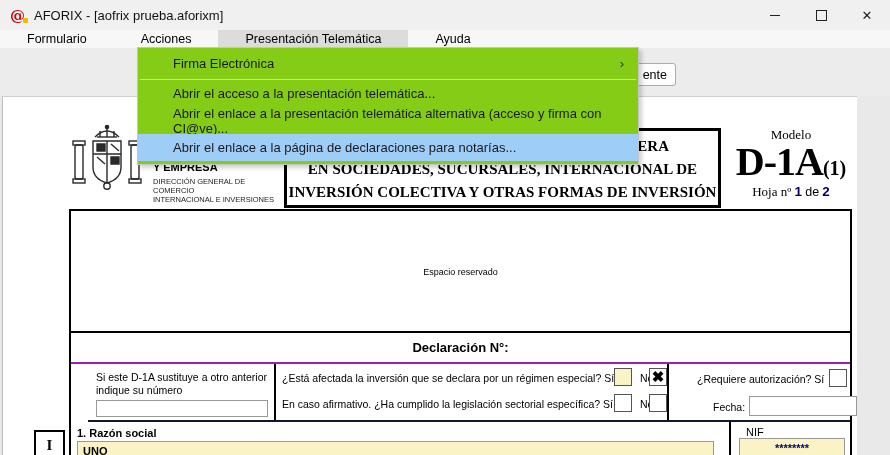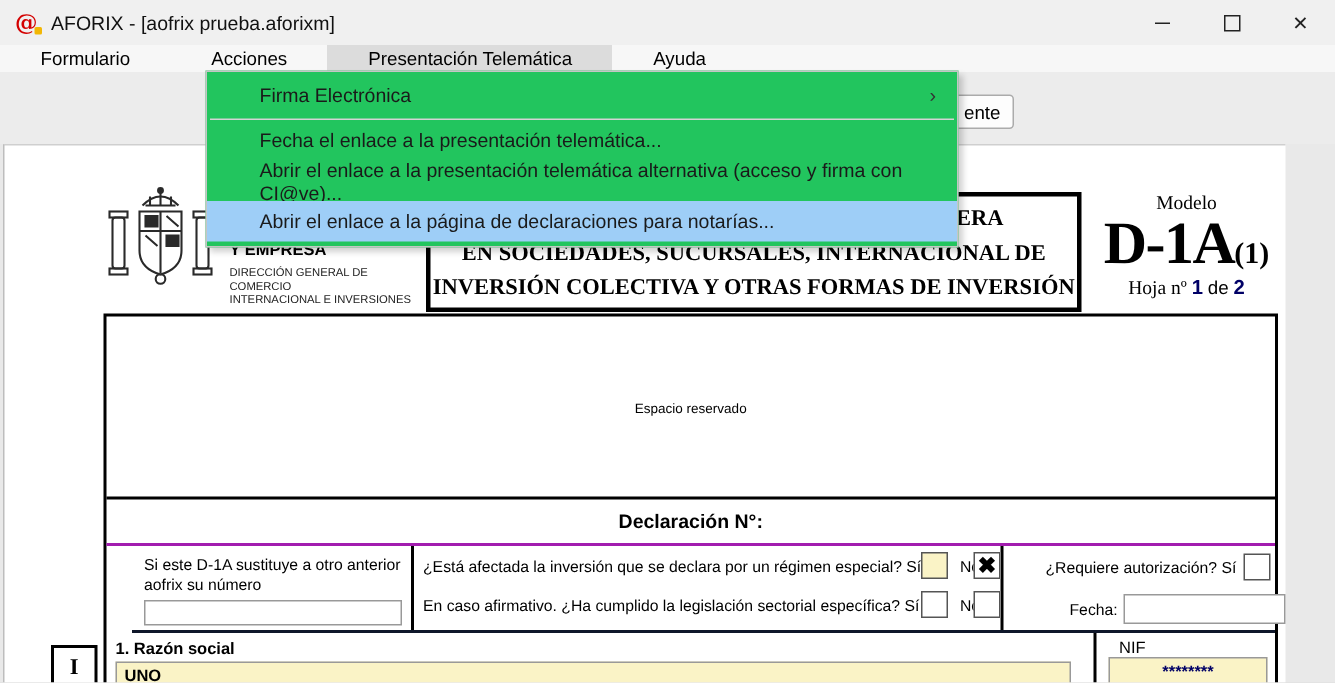--- a/index.html
+++ b/index.html
@@ -60,21 +60,21 @@
   .yellow-input{position:absolute;background:#faf3c6;border:1px solid #999;box-sizing:border-box;
                 font-size:11px;font-weight:bold;padding:3px 0 0 5px;}
   .row4{position:relative;height:90px;}
   .v-div{position:absolute;left:658px;top:0;width:2px;height:100%;background:#000;}
 
   .numeral-box{left:31px;top:333px;width:31px;height:34px;border:2px solid #000;background:#fff;
                display:flex;align-items:flex-start;justify-content:center;font-family:"Liberation Serif",serif;
                font-weight:bold;font-size:15px;padding-top:5px;box-sizing:border-box;}
 
   
-  .dropdown{left:137px;top:47px;width:500px;height:116px;background:#22c55e;border:1px solid #c5c5c5;
+  .dropdown{left:137px;top:47px;width:500px;height:116px;background:#84cc16;border:1px solid #c5c5c5;
             box-shadow:3px 3px 4px rgba(0,0,0,.18);z-index:50;font-size:13px;}
   .dd-item{position:relative;height:27px;display:flex;align-items:center;padding-left:35px;color:#1a1a1a;}
   .dd-item.first{height:31px;}
   .dd-item.hl{background:#9ecef7;}
   .dd-sep{height:1px;background:#d4d4d4;margin:0 2px;}
   .dd-arrow{position:absolute;right:14px;font-size:13px;color:#333;}
 </style>
 </head>
 <body>
 
@@ -165,21 +165,21 @@
       </div>
 
       <div class="row-decl">
         <span>Declaración N°:</span>
       </div>
 
       <div class="row-q">
         <div class="cellA">
           <div style="position:absolute;left:8px;top:7px;line-height:13px;">
             <div>Si este D-1A sustituye a otro anterior</div>
-            <div>aofrix su número</div>
+            <div>indique su número</div>
           </div>
           <div class="txt-input" style="left:8px;top:36px;width:172px;height:17px;"></div>
         </div>
 
         <div class="cellB">
           <div style="position:absolute;left:6px;top:8px;width:330px;text-align:right;white-space:nowrap;">¿Está afectada la inversión que se declara por un régimen especial?  Sí</div>
           <div class="chk yellow" style="left:338px;top:4px;"></div>
           <span style="position:absolute;left:364px;top:8px;">No</span>
           <div class="chk" style="left:373px;top:4px;">
             <span>✖</span>
@@ -212,21 +212,21 @@
     </div>
   </div>
 
   <div class="abs dropdown">
     <div class="dd-item first">
       <span>Firma Electrónica</span>
       <span class="dd-arrow">›</span>
     </div>
     <div class="dd-sep"></div>
     <div class="dd-item">
-      <span>Fecha el enlace a la presentación telemática...</span>
+      <span>Abrir el acceso a la presentación telemática...</span>
     </div>
     <div class="dd-item">
       <span>Abrir el enlace a la presentación telemática alternativa (acceso y firma con CI@ve)...</span>
     </div>
     <div class="dd-item hl">
       <span>Abrir el enlace a la página de declaraciones para notarías...</span>
     </div>
   </div>
 
 </div>

